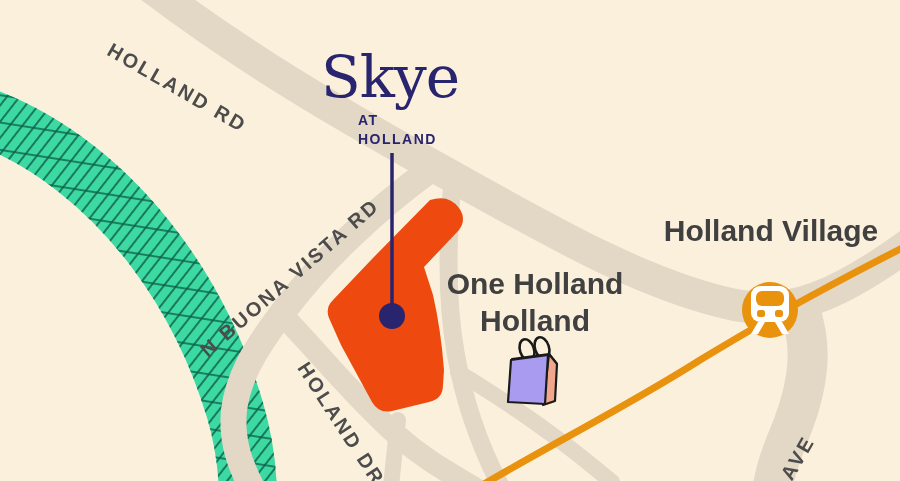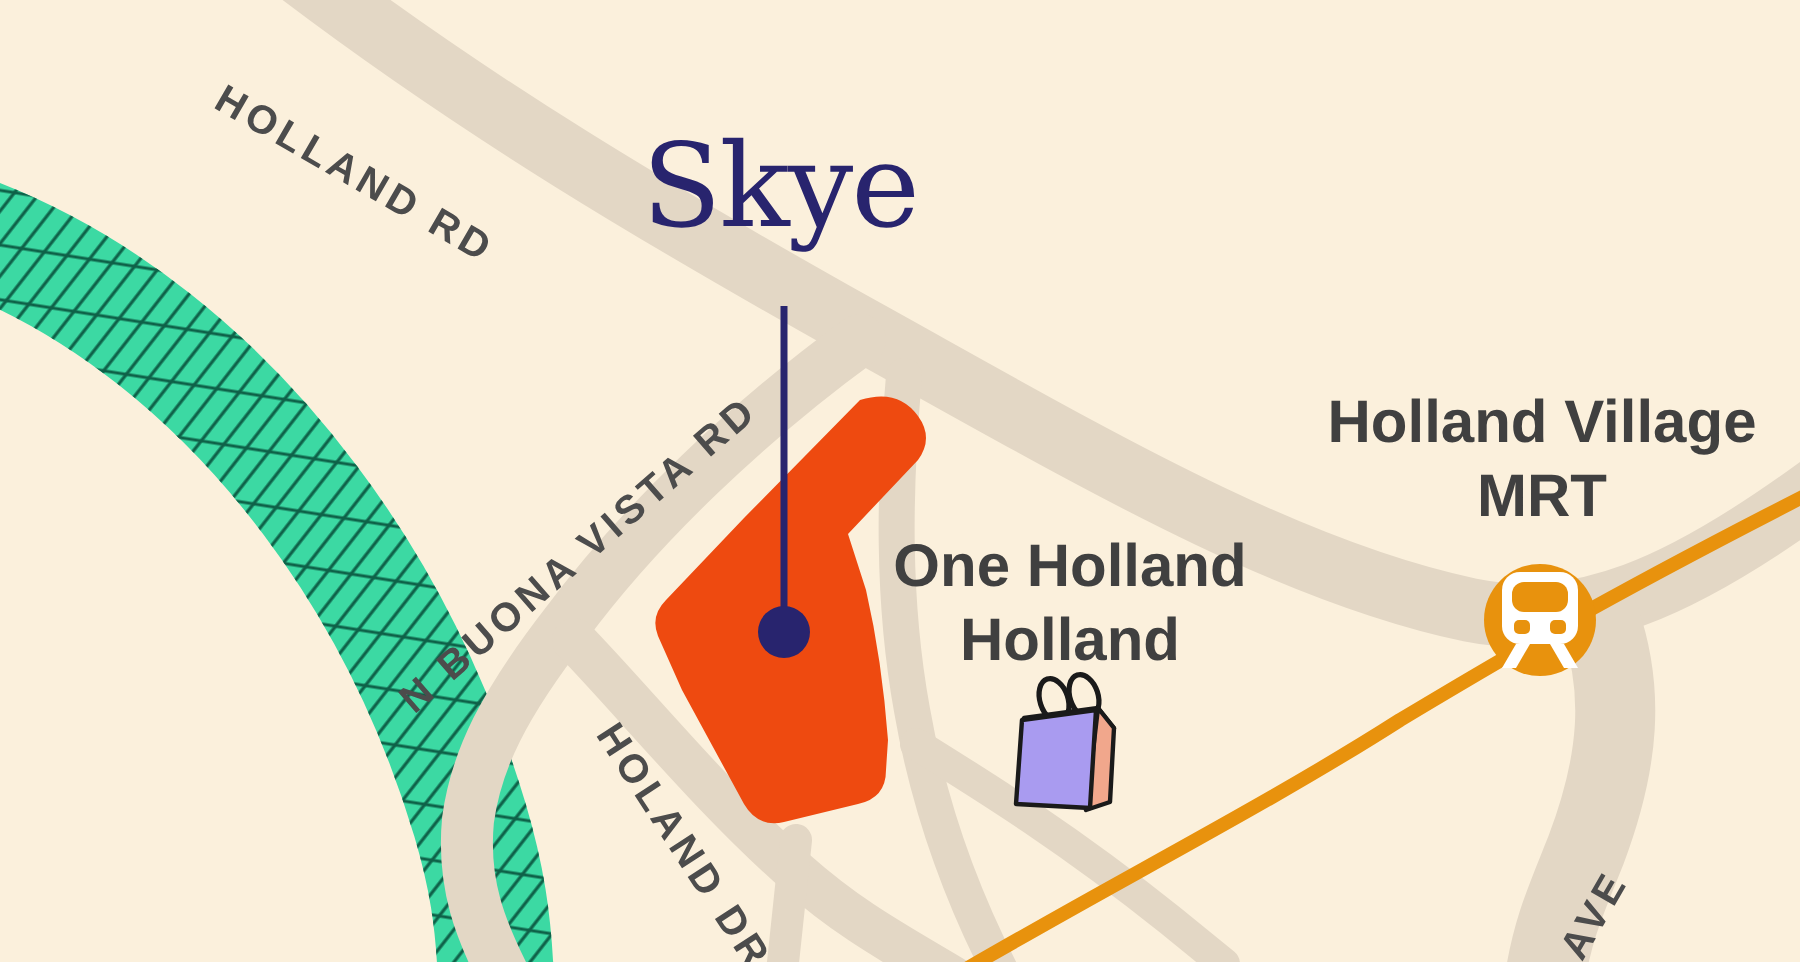--- a/index.html
+++ b/index.html
@@ -13,21 +13,21 @@
   .road-lbl{
     color:#4C4C4C;font-size:20px;font-weight:600;letter-spacing:2.5px;
     transform-origin:center center;
   }
   .place-lbl{
     color:#404040;font-size:30px;font-weight:600;line-height:37px;
     text-align:center;transform:translate(-50%,-50%);
   }
   .logo-wordmark{
     color:#28246E;font-family:"DejaVu Serif", serif;font-size:58px;
-    font-weight:500;transform:translate(-50%,-50%);letter-spacing:-1px;margin-top:16px;
+    font-weight:500;transform:translate(-50%,-50%);letter-spacing:-1px;
   }
   .logo-tagline{
     color:#28246E;font-size:14px;font-weight:700;letter-spacing:1.5px;
     line-height:19px;
   }
 </style>
 </head>
 <body>
 
 <div class="map-canvas">
@@ -89,28 +89,31 @@
     <g stroke="#1A1A1A" stroke-width="2.2" stroke-linejoin="round">
       <polygon points="512,359 549,354 557,364 520,369" fill="#7A2718"></polygon>
       <ellipse cx="527" cy="350" rx="7" ry="11" fill="none" stroke-width="2.6" transform="rotate(-18 527 350)"></ellipse>
       <ellipse cx="542" cy="348" rx="7" ry="11" fill="none" stroke-width="2.6" transform="rotate(-18 542 348)"></ellipse>
       <polygon points="549,354 557,364 555,401 543,405" fill="#F1A78C"></polygon>
       <polygon points="511,360 548,355 545,404 508,402" fill="#A99BF0"></polygon>
     </g>
   </svg>
 
   <div class="lbl logo-wordmark" style="left:390px;top:77px;">Skye</div>
+  <div class="lbl logo-tagline" style="left:358px;top:111px;">
+    <div>AT</div>
+    <div>HOLLAND</div>
+  </div>
 
   <div class="lbl road-lbl" style="left:177px;top:88px;transform:translate(-50%,-50%) rotate(30deg);">HOLLAND RD</div>
   <div class="lbl road-lbl" style="left:290px;top:278px;transform:translate(-50%,-50%) rotate(-41deg);">N BUONA VISTA RD</div>
   <div class="lbl road-lbl" style="left:341px;top:424px;transform:translate(-50%,-50%) rotate(57deg);">HOLAND DR</div>
   <div class="lbl road-lbl" style="left:798px;top:458px;transform:translate(-50%,-50%) rotate(-60deg);">AVE</div>
 
   <div class="lbl place-lbl" style="left:535px;top:302px;text-align:center;">
     <div>One Holland</div>
     <div>Holland</div>
   </div>
   <div class="lbl place-lbl" style="left:771px;top:230px;">
     <div>Holland Village</div>
-    <div>MRT</div>
   </div>
 
 </div>
 
 </body></html>

